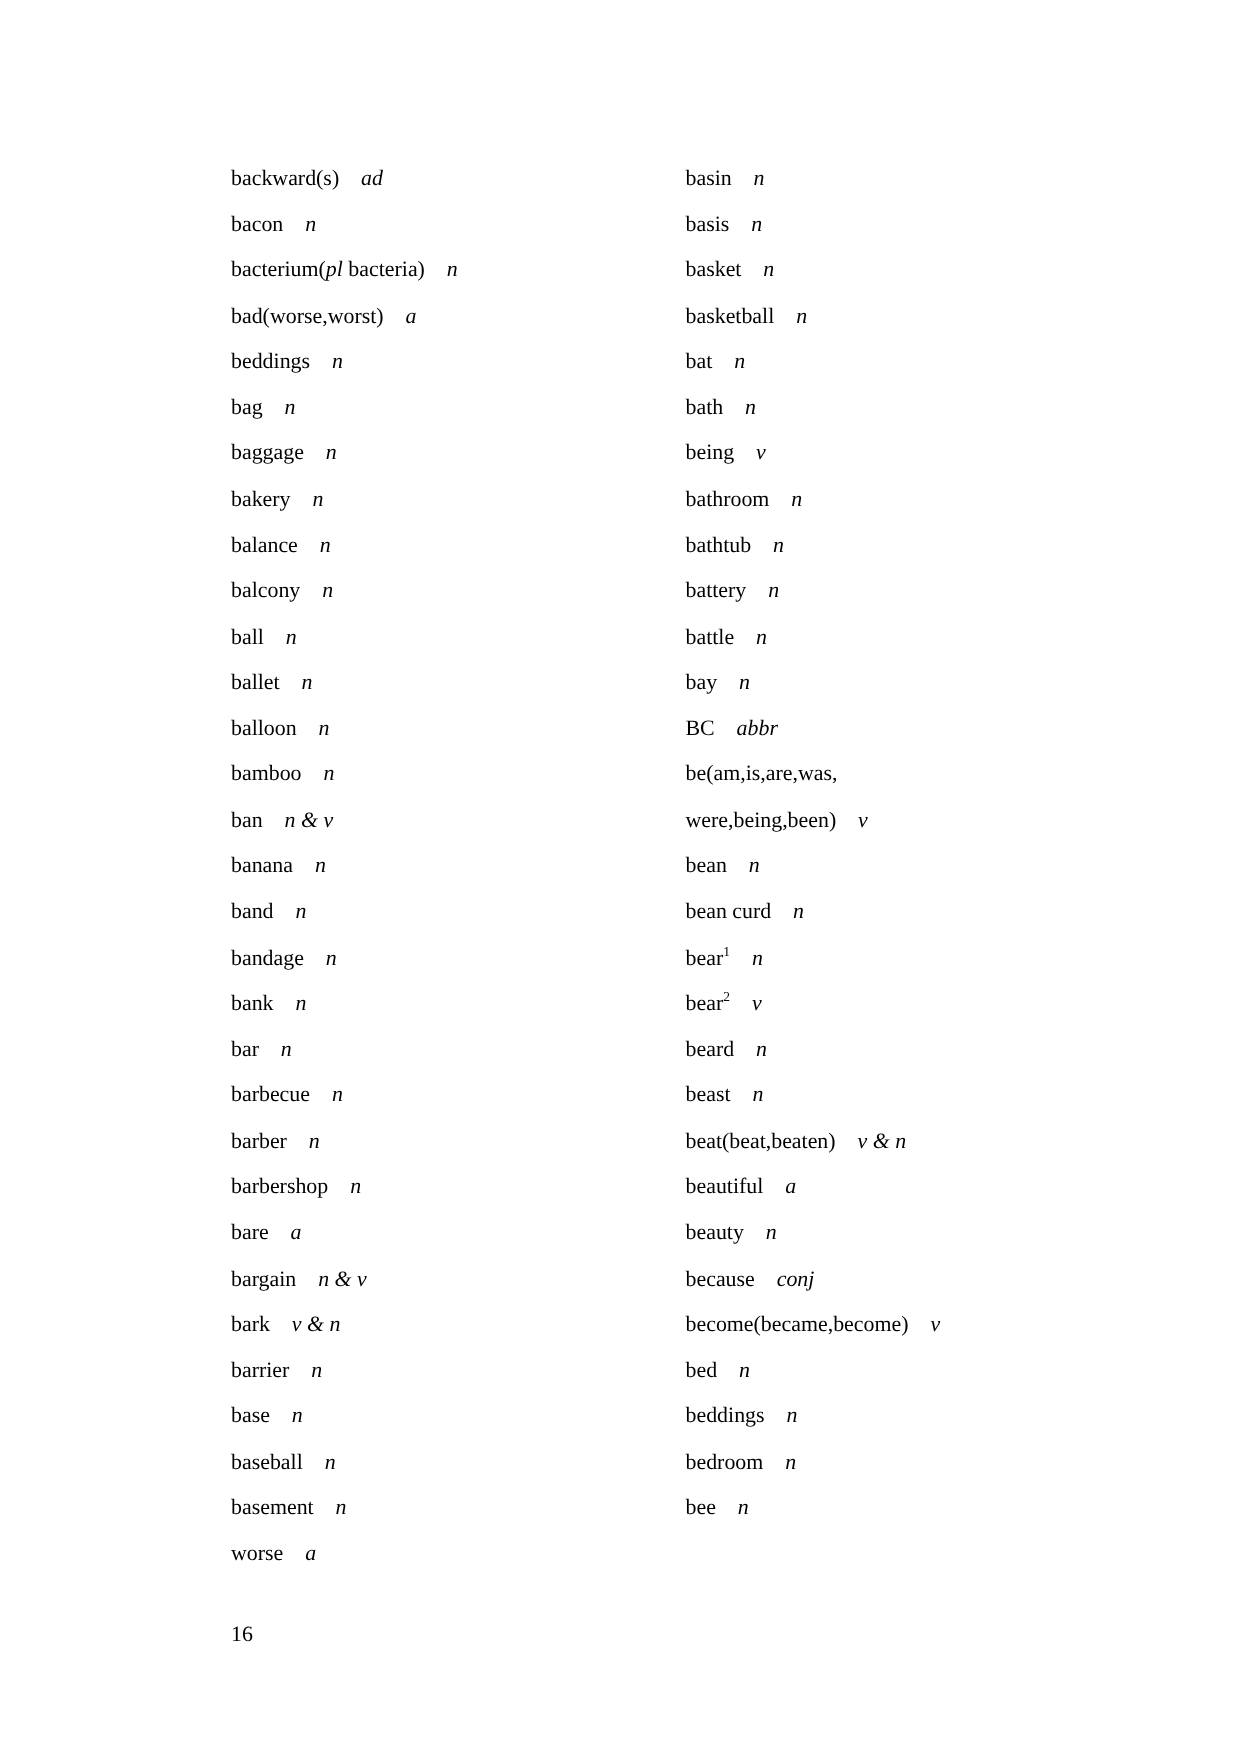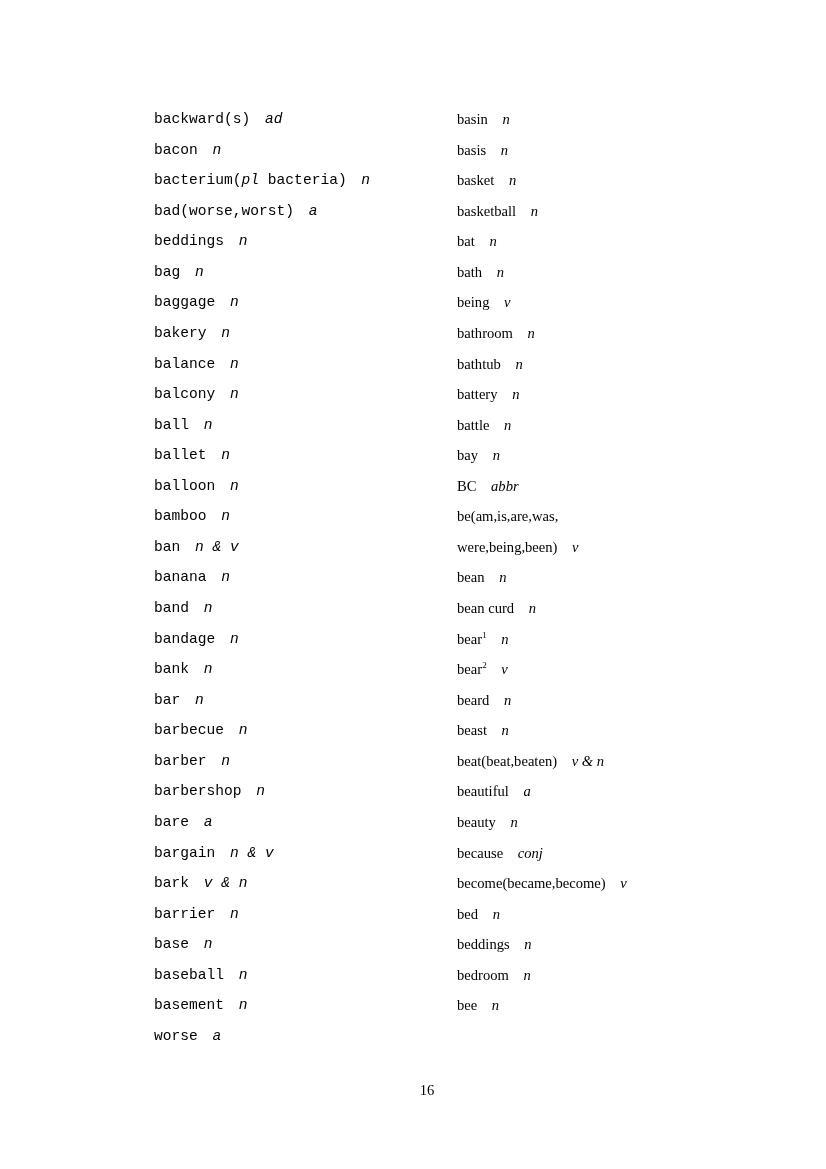--- a/index.html
+++ b/index.html
@@ -14,21 +14,21 @@
     background: #ffffff;
     color: #000000;
     font-family: "Liberation Serif", serif;
     font-size: 14.6px;
     overflow: hidden;
   }
   .col {
     position: absolute;
     top: 104px;
   }
-  .col-left  { left: 154px; font-family: Liberation Mono, monospace; }
+  .col-left  { left: 154px; }
   .col-right { left: 457px; }
   .entry {
     height: 30.57px;
     line-height: 30.57px;
     white-space: nowrap;
   }
   .word { font-style: normal; }
   .i    { font-style: italic; }
   .sup  {
     font-size: 0.62em;
@@ -37,21 +37,21 @@
   }
   .pos {
     font-style: italic;
     margin-left: 14.6px;
   }
   .page-number {
     position: absolute;
     top: 1082px;
     left: 154px;
     width: 546px;
-    text-align: center;
+    text-align: left;
     font-size: 14.6px;
   }
 </style>
 </head>
 <body>
 
 <div class="page">
   <div class="col col-left">
       <div class="entry"><span class="word"><span>backward(s)</span></span><span class="pos">ad</span></div>
       <div class="entry"><span class="word"><span>bacon</span></span><span class="pos">n</span></div>

